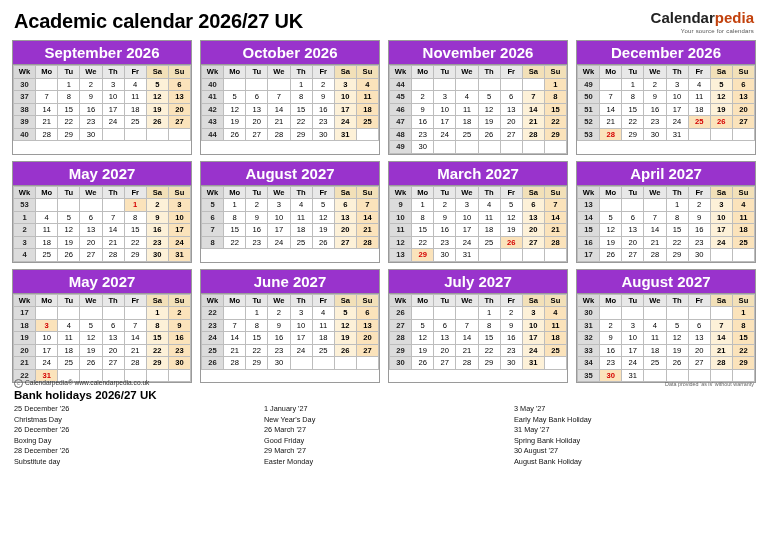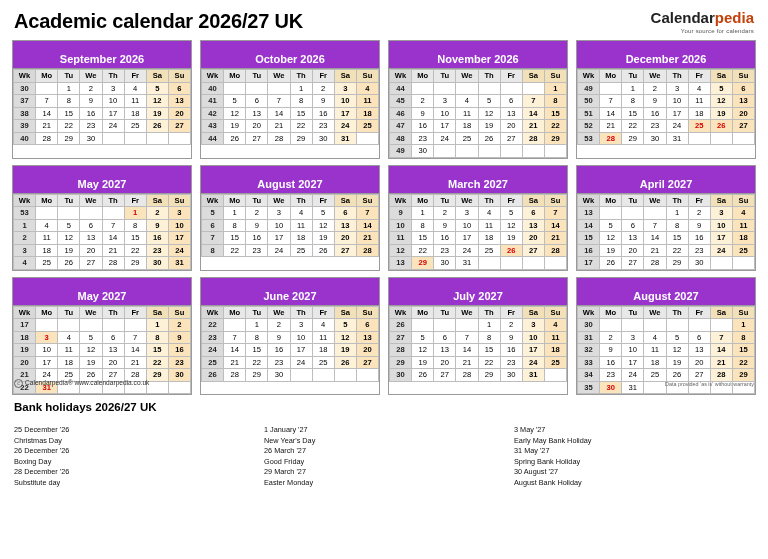--- a/index.html
+++ b/index.html
@@ -24,21 +24,21 @@
   .months{
     display:grid;
     grid-template-columns:repeat(4,1fr);
     gap:6px 8px;
     padding:2px 12px 0 12px;
     box-sizing:border-box;
   }
   .month{border:1px solid #9a9a9a;background:#fff;}
   .month-title{
     background:#9933cc;color:#fff;text-align:center;
-    font-size:11px;font-weight:bold;padding:12px 0 3px 0;
+    font-size:15px;font-weight:bold;padding:3px 0 3px 0;
     border-bottom:1px solid #9a9a9a;
   }
   table.cal{border-collapse:collapse;width:100%;table-layout:fixed;}
   table.cal th, table.cal td{
     border:1px solid #bdbdbd;
     font-size:7.6px;
     height:11.5px;
     text-align:center;
     padding:0;
     line-height:11.5px;
@@ -47,21 +47,21 @@
   table.cal th.wk{background:#d8d8d8;}
   table.cal th.sat,table.cal th.sun{background:#f2e0b8;}
   td.wk{background:#dcdcdc;font-weight:bold;color:#222;}
   td.hol{background:#fbe3bb;color:#d40000;font-weight:bold;}
   td.satb{background:#fdf1d8;font-weight:bold;}
   td.sunb{background:#fbe3bb;font-weight:bold;}
   td.empty{background:#fff;}
 
   
   .holidays{padding:6px 14px 0 14px;}
-  .hol-title{font-size:11.5px;font-weight:bold;margin-bottom:12px;}
+  .hol-title{font-size:11.5px;font-weight:bold;margin-bottom:3px;}
   .hol-grid{display:grid;grid-template-columns:repeat(3,1fr);gap:0 10px;}
   .hol-col{display:flex;flex-direction:column;}
   .hol-row{display:flex;font-size:7.3px;line-height:10.5px;color:#111;flex-direction:column;}
   .hol-date{width:86px;flex:none;}
   .hol-name{flex:1;}
 
   
   .footer{position:absolute;left:0;bottom:4px;width:100%;padding:0 14px;box-sizing:border-box;
     display:flex;justify-content:space-between;align-items:center;}
   .footer .left{font-size:6.6px;color:#333;}

